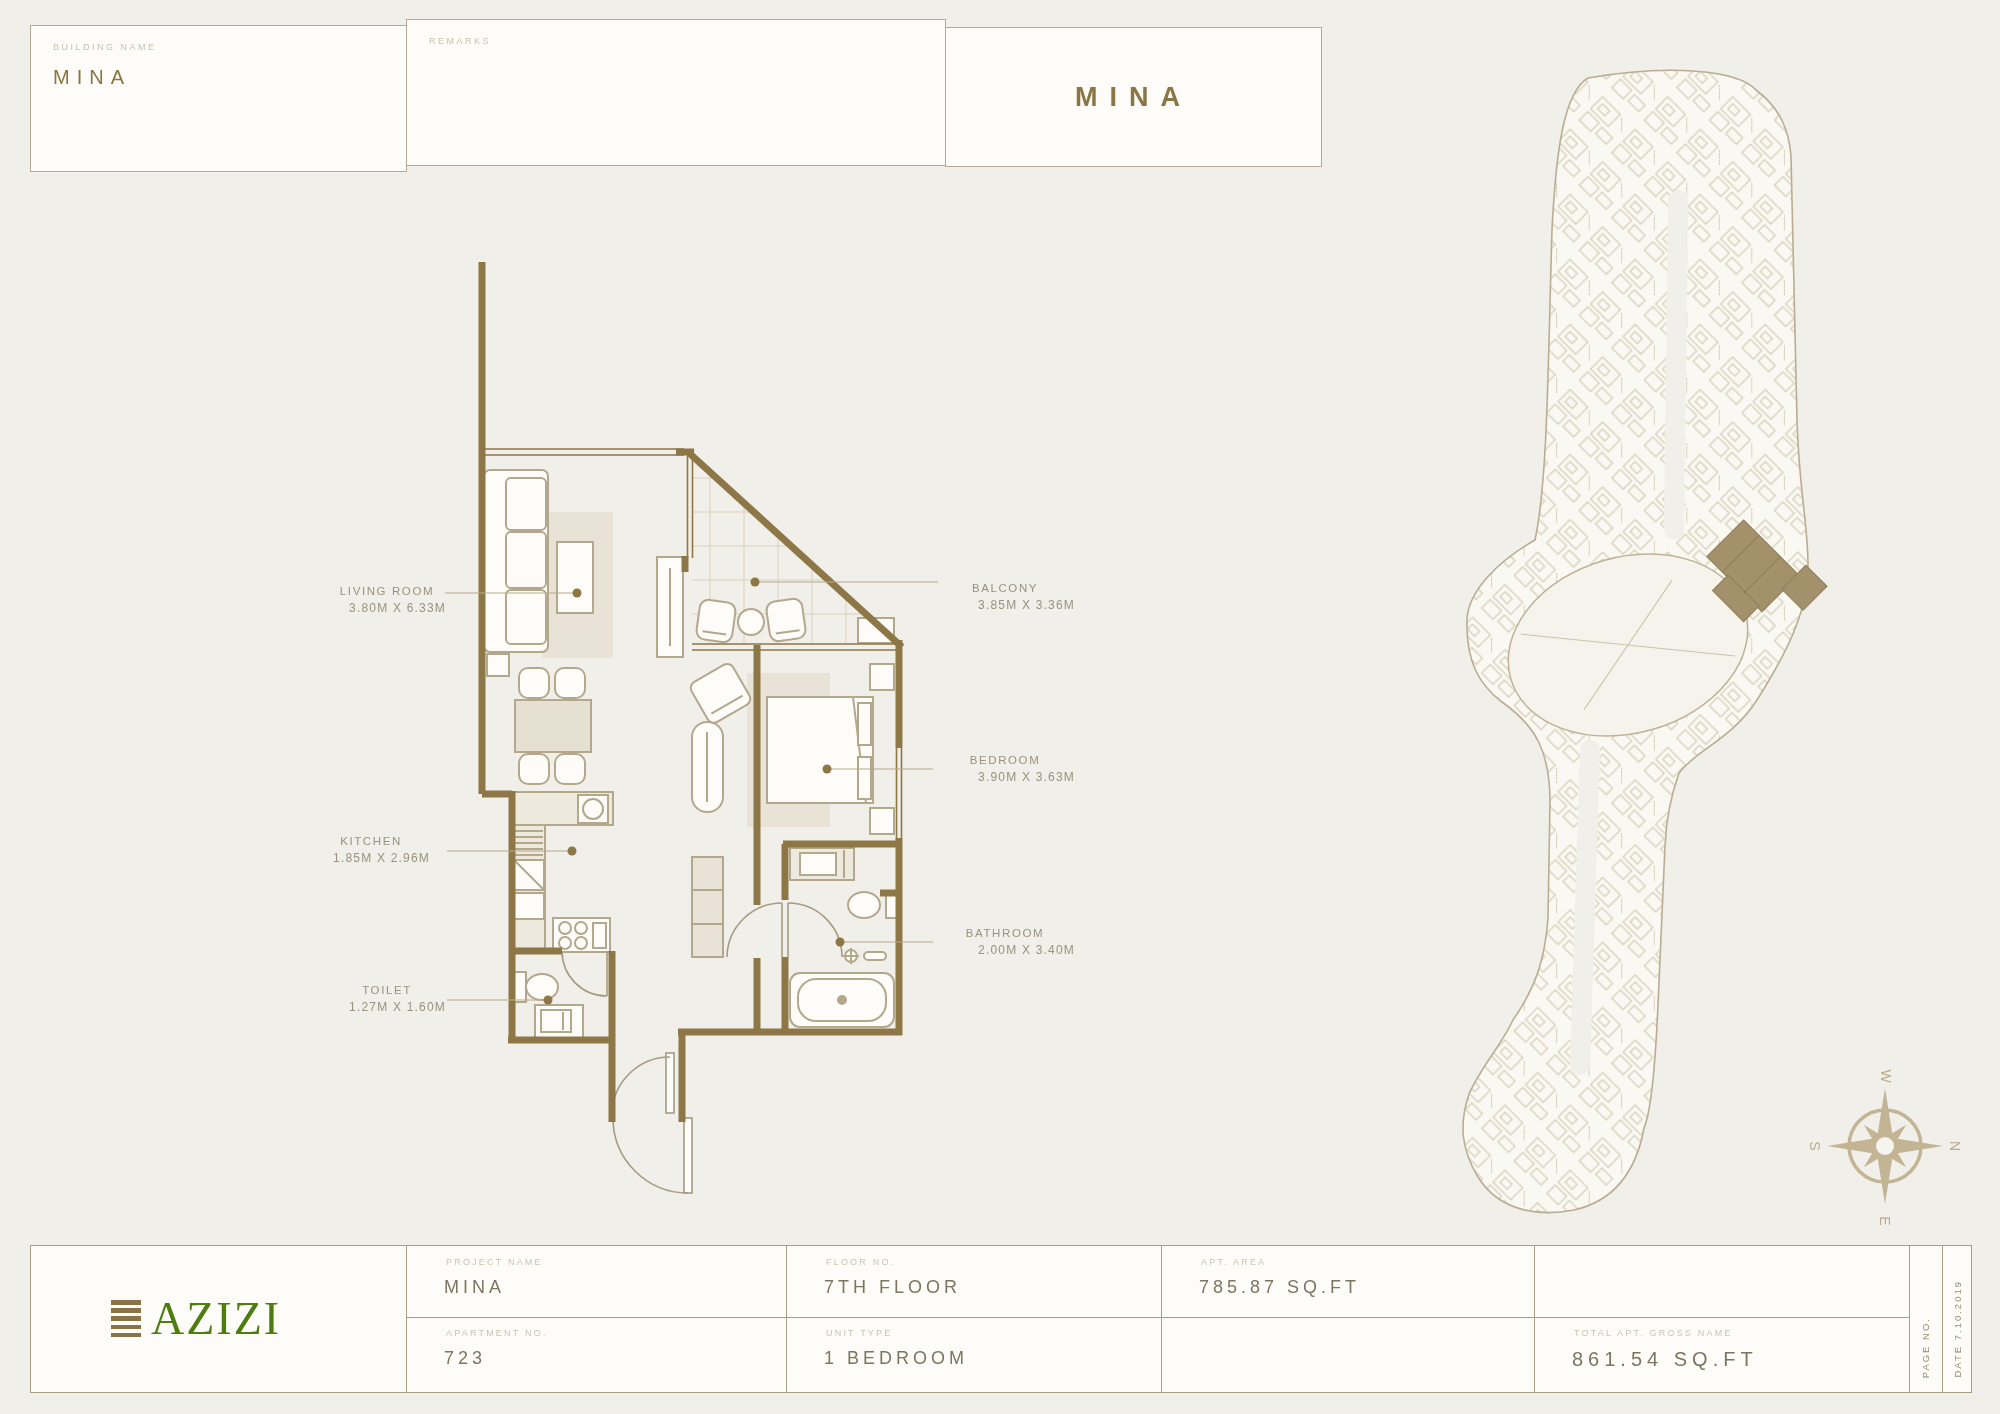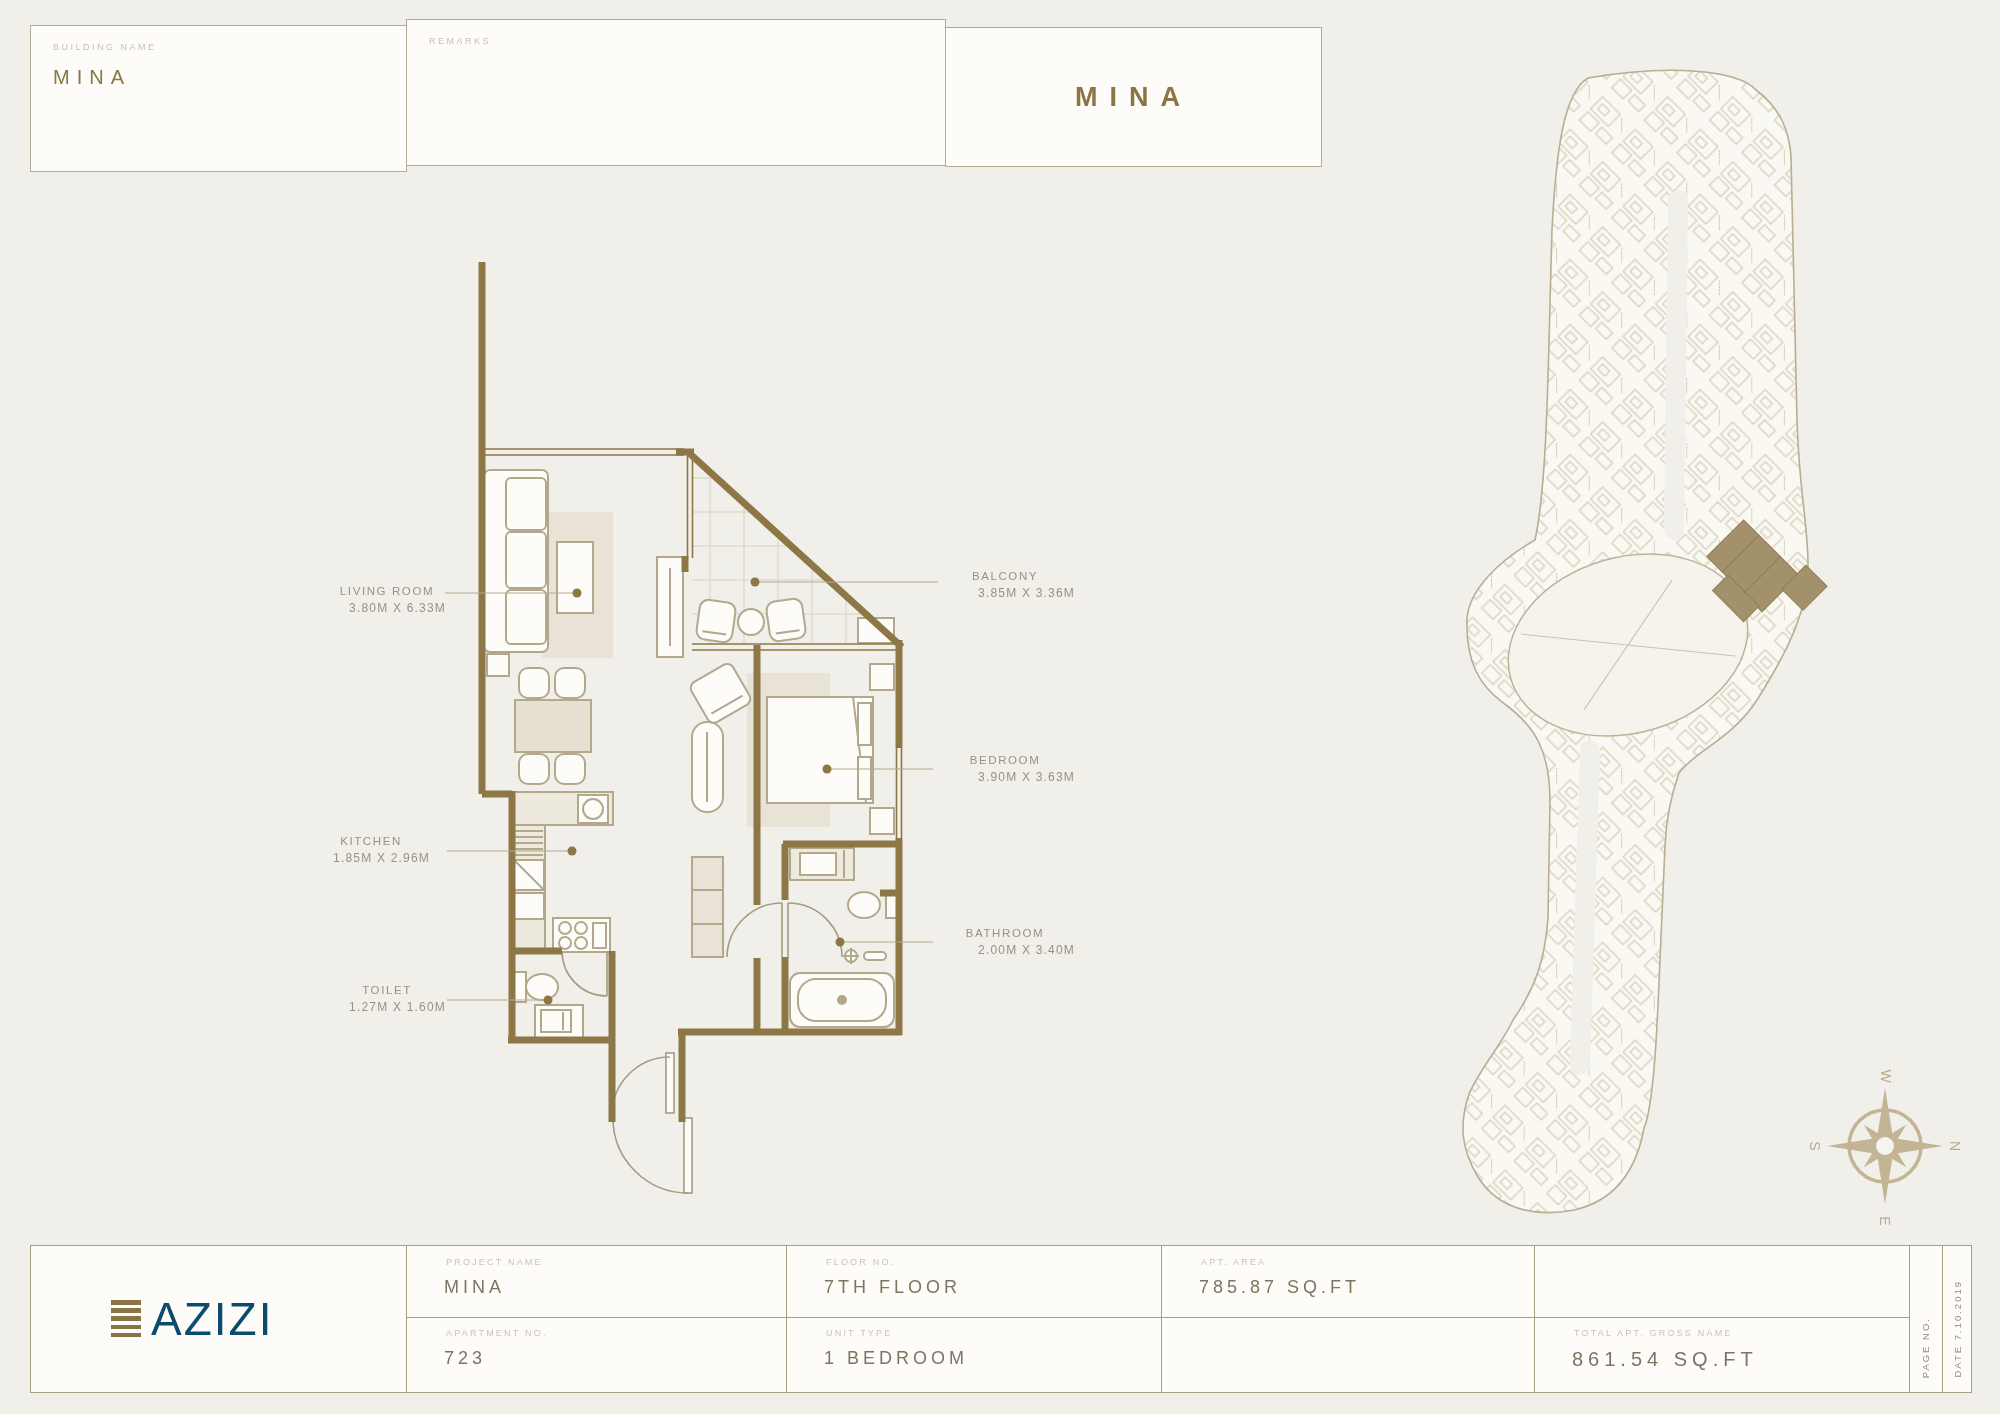--- a/index.html
+++ b/index.html
@@ -24,21 +24,21 @@
   .flabel{position:absolute;top:11px;left:40px;font-size:9px;letter-spacing:2.2px;color:#cac4b2;}
   .fvalue{position:absolute;top:31px;left:38px;font-size:18px;letter-spacing:4px;color:#7e7560;}
   .fvalue.big{font-size:20px;letter-spacing:5px;}
   .vcell{position:absolute;top:0;height:100%;display:flex;align-items:flex-end;justify-content:center;
          padding-bottom:14px;box-sizing:border-box;}
   .vtext{writing-mode:vertical-rl;transform:rotate(180deg);font-size:9.5px;letter-spacing:2px;color:#938c78;}
   
   .logo-wrap{position:absolute;left:80px;top:46px;display:flex;align-items:center;gap:10px;}
   .logo-bars{width:30px;height:38px;
     background:repeating-linear-gradient(180deg,#8a7347 0 4.6px,rgba(0,0,0,0) 4.6px 8.2px);}
-  .logo-text{font-family:Liberation Sans, sans-serif;font-size:46px;color:#0c4a6e;letter-spacing:2px;}
+  .logo-text{font-family:Liberation Serif, serif;font-size:46px;color:#4d7c0f;letter-spacing:2px;}
   svg{position:absolute;left:0;top:0;}
 </style>
 </head>
 <body>
 
 <div class="page">
 
   <div class="hbox" style="left:30px;top:25px;width:377px;height:147px;">
     <div class="hlabel">BUILDING NAME</div>
     <div class="hvalue">MINA</div>
@@ -219,21 +219,21 @@
         <circle cx="572" cy="851" r="4.5"></circle>
       <circle cx="548" cy="1000" r="4.5"></circle>
         <circle cx="840" cy="942" r="4.5"></circle>
     </g>
   </svg>
 
   <div class="room-label" style="left:328px;top:583px;width:118px;">
     <div class="rl-name">LIVING ROOM</div>
     <div class="rl-dims">3.80M X 6.33M</div>
   </div>
-  <div class="room-label" style="left:935px;top:568px;width:140px;">
+  <div class="room-label" style="left:935px;top:580px;width:140px;">
     <div class="rl-name">BALCONY</div>
     <div class="rl-dims">3.85M X 3.36M</div>
   </div>
   <div class="room-label" style="left:935px;top:752px;width:140px;">
     <div class="rl-name">BEDROOM</div>
     <div class="rl-dims">3.90M X 3.63M</div>
   </div>
   <div class="room-label" style="left:312px;top:833px;width:118px;">
     <div class="rl-name">KITCHEN</div>
     <div class="rl-dims">1.85M X 2.96M</div>

